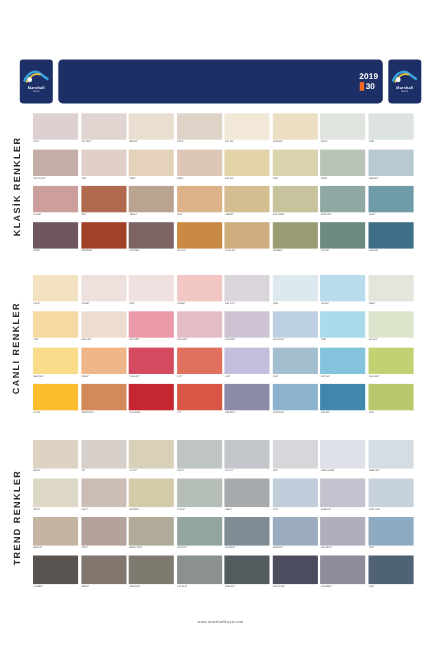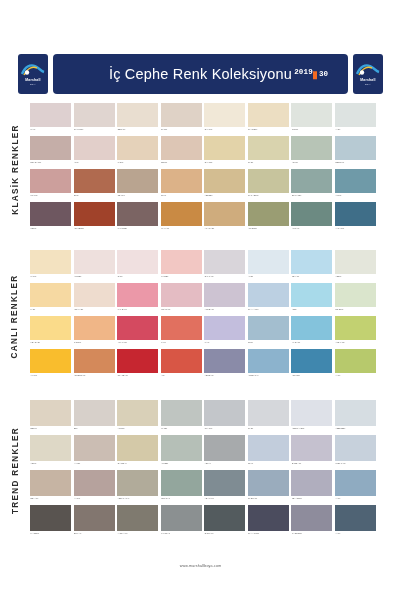--- a/index.html
+++ b/index.html
@@ -84,28 +84,27 @@
   }
   .title-text {
     color: #ffffff;
     font-size: 14.5px;
     font-weight: 500;
     letter-spacing: 0.2px;
     white-space: nowrap;
   }
   .year-badge {
     position: absolute;
-    right: 20px;
+    right: 4px;
     top: 50%;
     transform: translateY(-50%);
     display: flex;
-    flex-direction: row;
+    flex-direction: column;
     align-items: flex-start;
     line-height: 1;
-    font-family: Liberation Mono, monospace;
   }
   .year-top {
     color: #ffffff;
     font-size: 7.5px;
     font-weight: bold;
     letter-spacing: 0.2px;
   }
   .year-bottom {
     display: flex;
     align-items: center;
@@ -211,21 +210,20 @@
           <path d="M1 11 C 4 4, 9 1, 14 3 C 18 5, 20 8, 23 9" fill="none" stroke="#3aa3dc" stroke-width="2.4"></path>
           <path d="M3 12 C 6 6, 11 3, 16 5" fill="none" stroke="#f2c43a" stroke-width="1.6"></path>
           <circle cx="6" cy="9.5" r="2.2" fill="#ffffff"></circle>
         </svg>
       </span>
       <span class="logo-word">Marshall</span>
       <span class="logo-sub">BOYA</span>
     </div>
 
     <div class="title-bar">
-      <span class="title-text">İç Cephe Renk Koleksiyonu</span>
       <span class="year-badge">
         <span class="year-top">2019</span>
         <span class="year-bottom">
           <span class="year-square"></span>
           <span class="year-num">30</span>
         </span>
       </span>
     </div>
 
     <div class="logo-badge">

